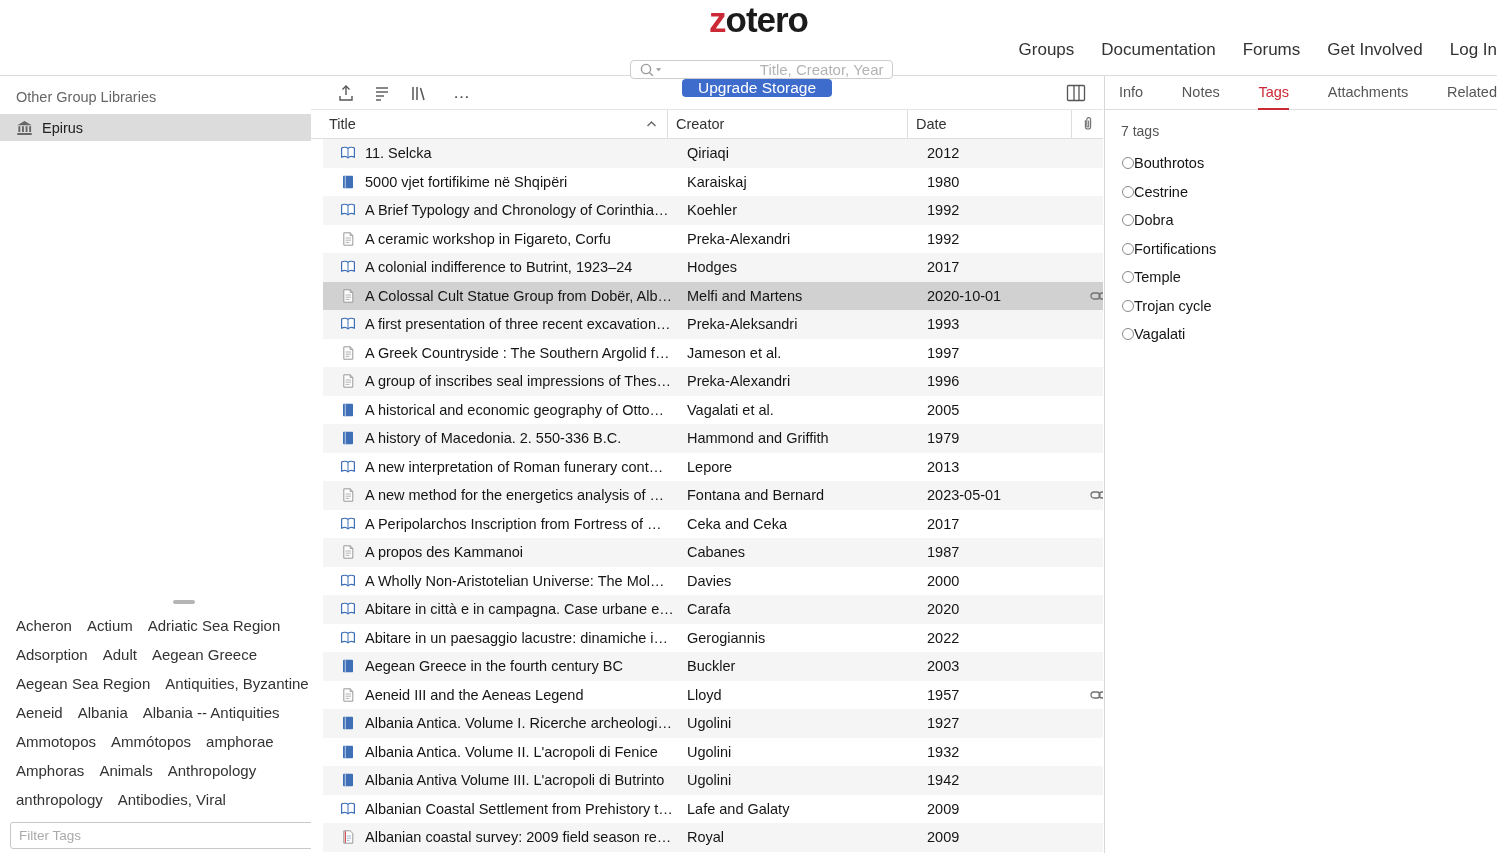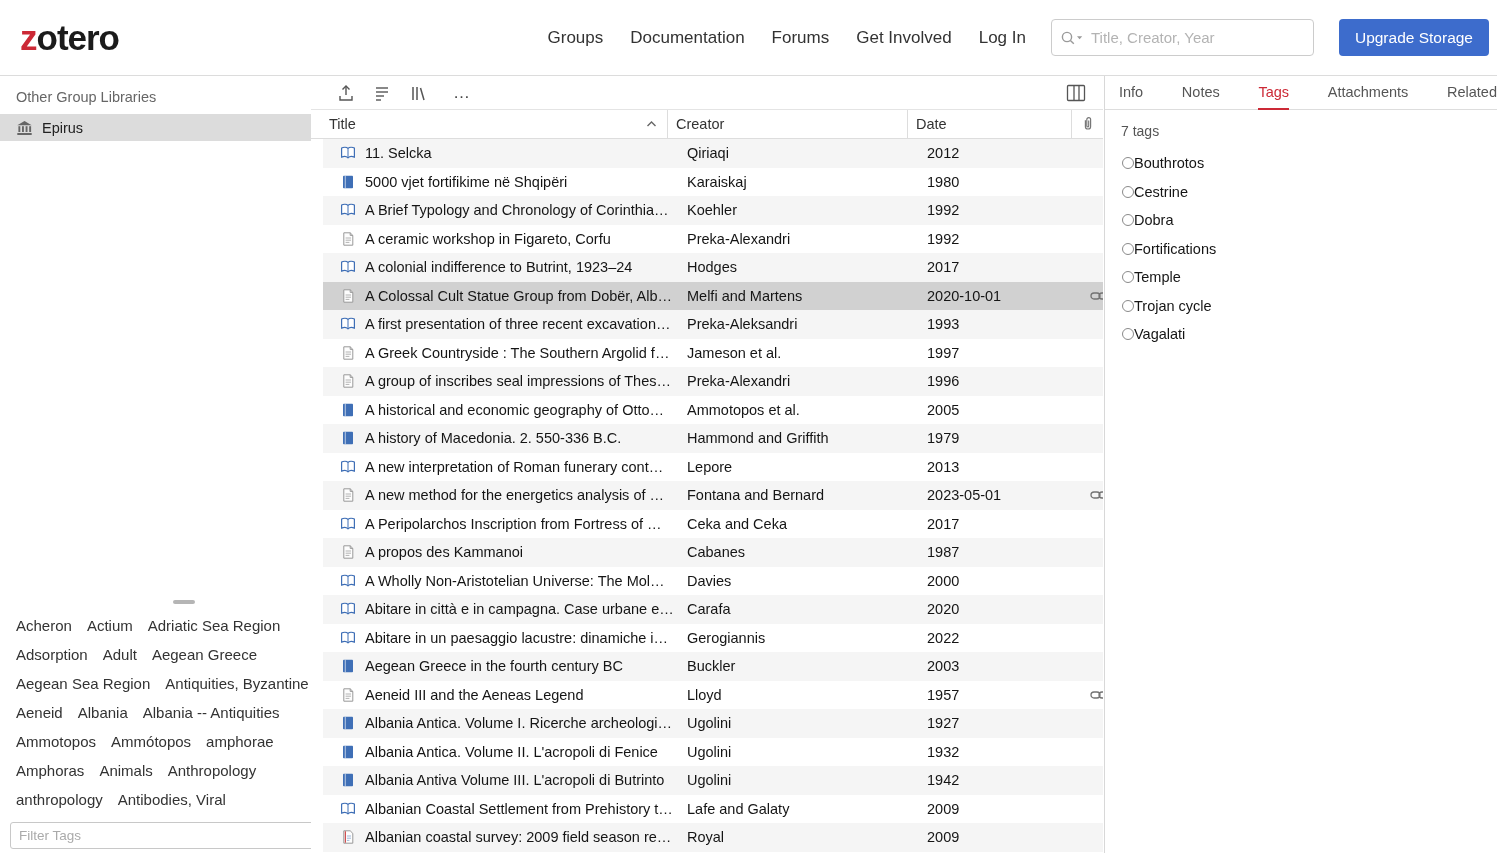--- a/index.html
+++ b/index.html
@@ -4,27 +4,27 @@
 <style>
   :root{
     --brand-red:#cc2936;
     --accent-blue:#3d6ccc;
   }
   *{box-sizing:border-box;margin:0;padding:0;}
   html,body{width:1497px;height:853px;overflow:hidden;}
   body{font-family:"Liberation Sans",sans-serif;background:#fff;color:#1a1a1a;position:relative;}
 
   
-  .header{position:absolute;top:0;left:0;width:100%;height:76px;border-bottom:1px solid #dcdcdc;display:flex;align-items:center;background:#fff;z-index:5;}
+  .header{position:absolute;top:0;left:0;width:100%;height:76px;border-bottom:1px solid #dcdcdc;display:flex;align-items:center;background:#fff;z-index:5;flex-direction:column;}
   .logo{font-size:35px;font-weight:bold;letter-spacing:-1px;margin-left:20px;color:#1b1b1b;cursor:pointer;}
   .logo-z{color:var(--brand-red);}
   .main-nav{display:flex;gap:27px;margin-left:auto;}
   .nav-item{font-size:17px;color:#333;cursor:pointer;white-space:nowrap;}
   .search-box{display:flex;align-items:center;width:263px;height:37px;border:1px solid #ccc;border-radius:4px;margin-left:25px;padding:0 8px;background:#fff;}
-  .search-box input{border:none;outline:none;flex:1;font-size:15px;color:#0369a1;margin-left:6px;font-family:inherit;min-width:0;}
+  .search-box input{border:none;outline:none;flex:1;font-size:15px;color:#0369a1;margin-left:6px;font-family:inherit;min-width:0;text-align:right;}
   .search-box input::placeholder{color:#b3b3b3;}
   .upgrade-btn{margin-left:25px;margin-right:8px;background:var(--accent-blue);color:#fff;border:none;border-radius:4px;height:37px;padding:0 16px;font-size:15.5px;font-family:inherit;cursor:pointer;white-space:nowrap;}
 
   
   .sidebar{position:absolute;top:76px;left:0;width:372px;bottom:0;border-right:5px solid #1d4ed8;background:#fff;}
   .section-title{padding:13px 16px 9px;font-size:14.5px;color:#666;}
   .library-row{height:27px;display:flex;align-items:center;gap:9px;padding-left:16px;font-size:14.5px;color:#222;cursor:pointer;}
   .library-row.selected{background:#dcdcdc;}
   .lib-icon{display:inline-flex;width:17px;flex-shrink:0;}
   .tag-section{position:absolute;left:0;right:0;bottom:0;top:522px;}
@@ -344,21 +344,21 @@
   <div class="row">
     <div class="cell title-cell">
       <span class="item-icon">
             <svg width="16" height="16" viewBox="0 0 16 16">
               <rect x="3" y="1.8" width="10" height="12.4" rx="0.8" fill="#3f6fb6"></rect>
               <rect x="4.7" y="1.8" width="1.3" height="12.4" fill="#ffffff" opacity="0.5"></rect>
             </svg>
           </span>
       <span class="title-text">A historical and economic geography of Otto…</span>
     </div>
-    <div class="cell creator-cell">Ammotopos et al.</div>
+    <div class="cell creator-cell">Vagalati et al.</div>
     <div class="cell date-cell">2005</div>
     <div class="cell attach-cell"></div>
   </div>
 
   <div class="row">
     <div class="cell title-cell">
       <span class="item-icon">
             <svg width="16" height="16" viewBox="0 0 16 16">
               <rect x="3" y="1.8" width="10" height="12.4" rx="0.8" fill="#3f6fb6"></rect>
               <rect x="4.7" y="1.8" width="1.3" height="12.4" fill="#ffffff" opacity="0.5"></rect>

